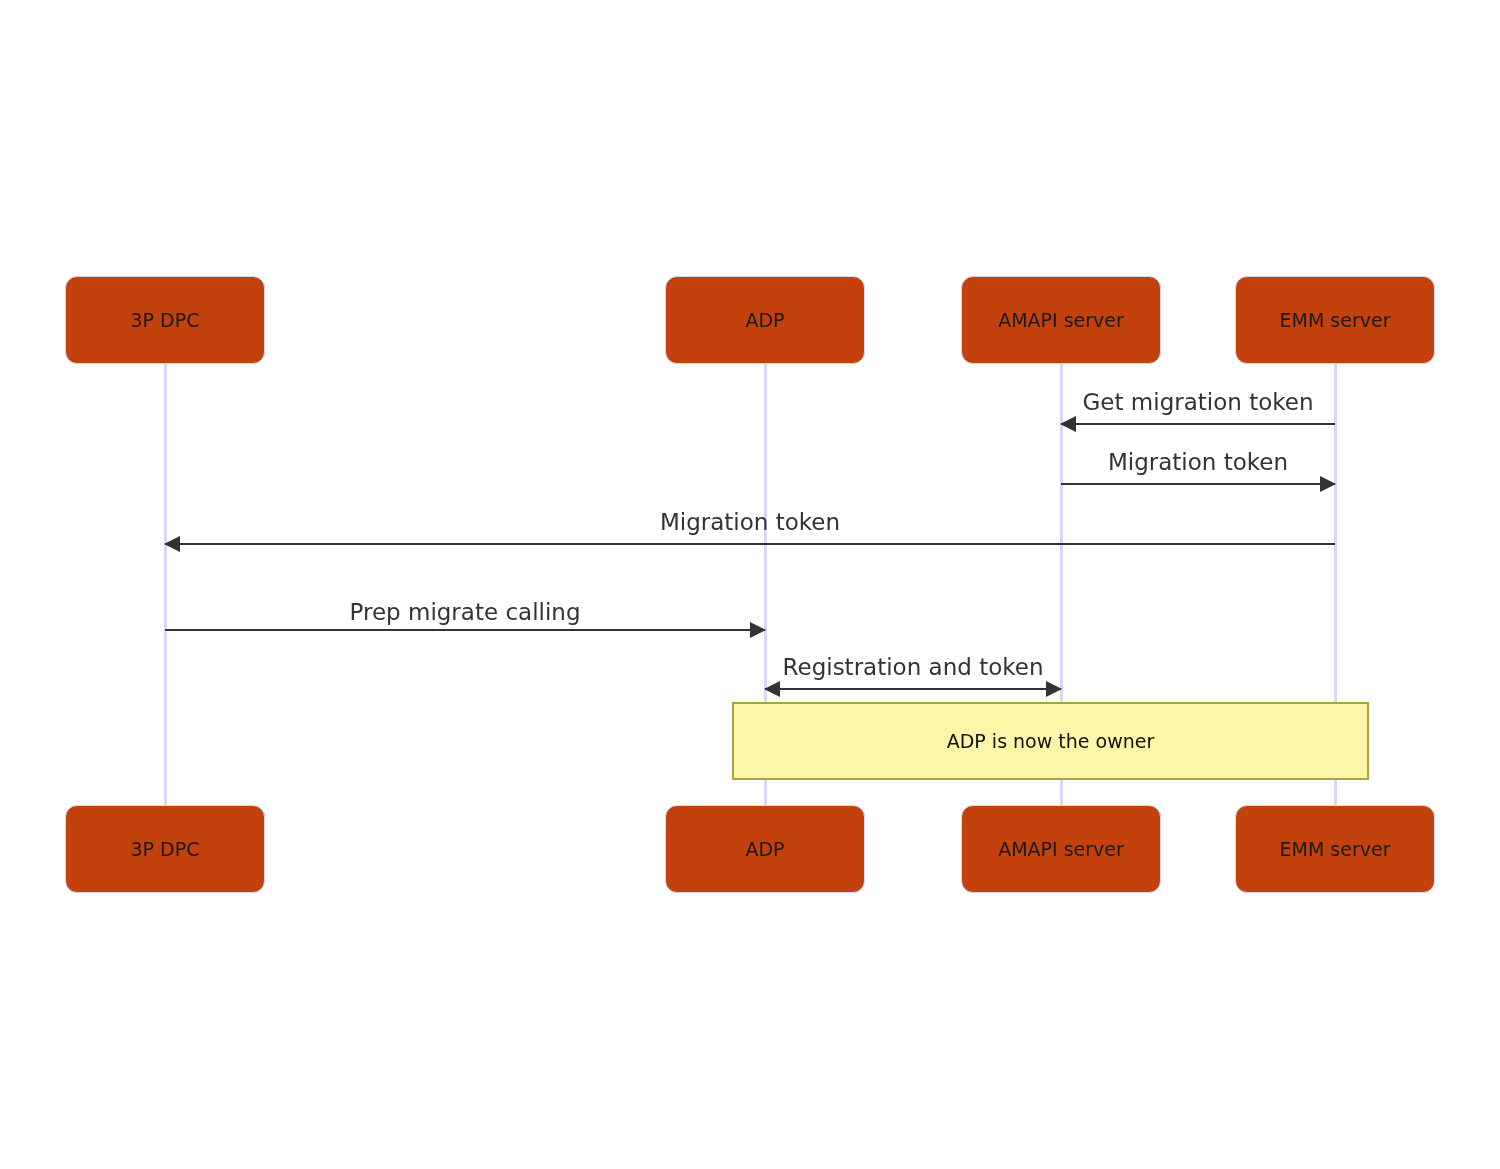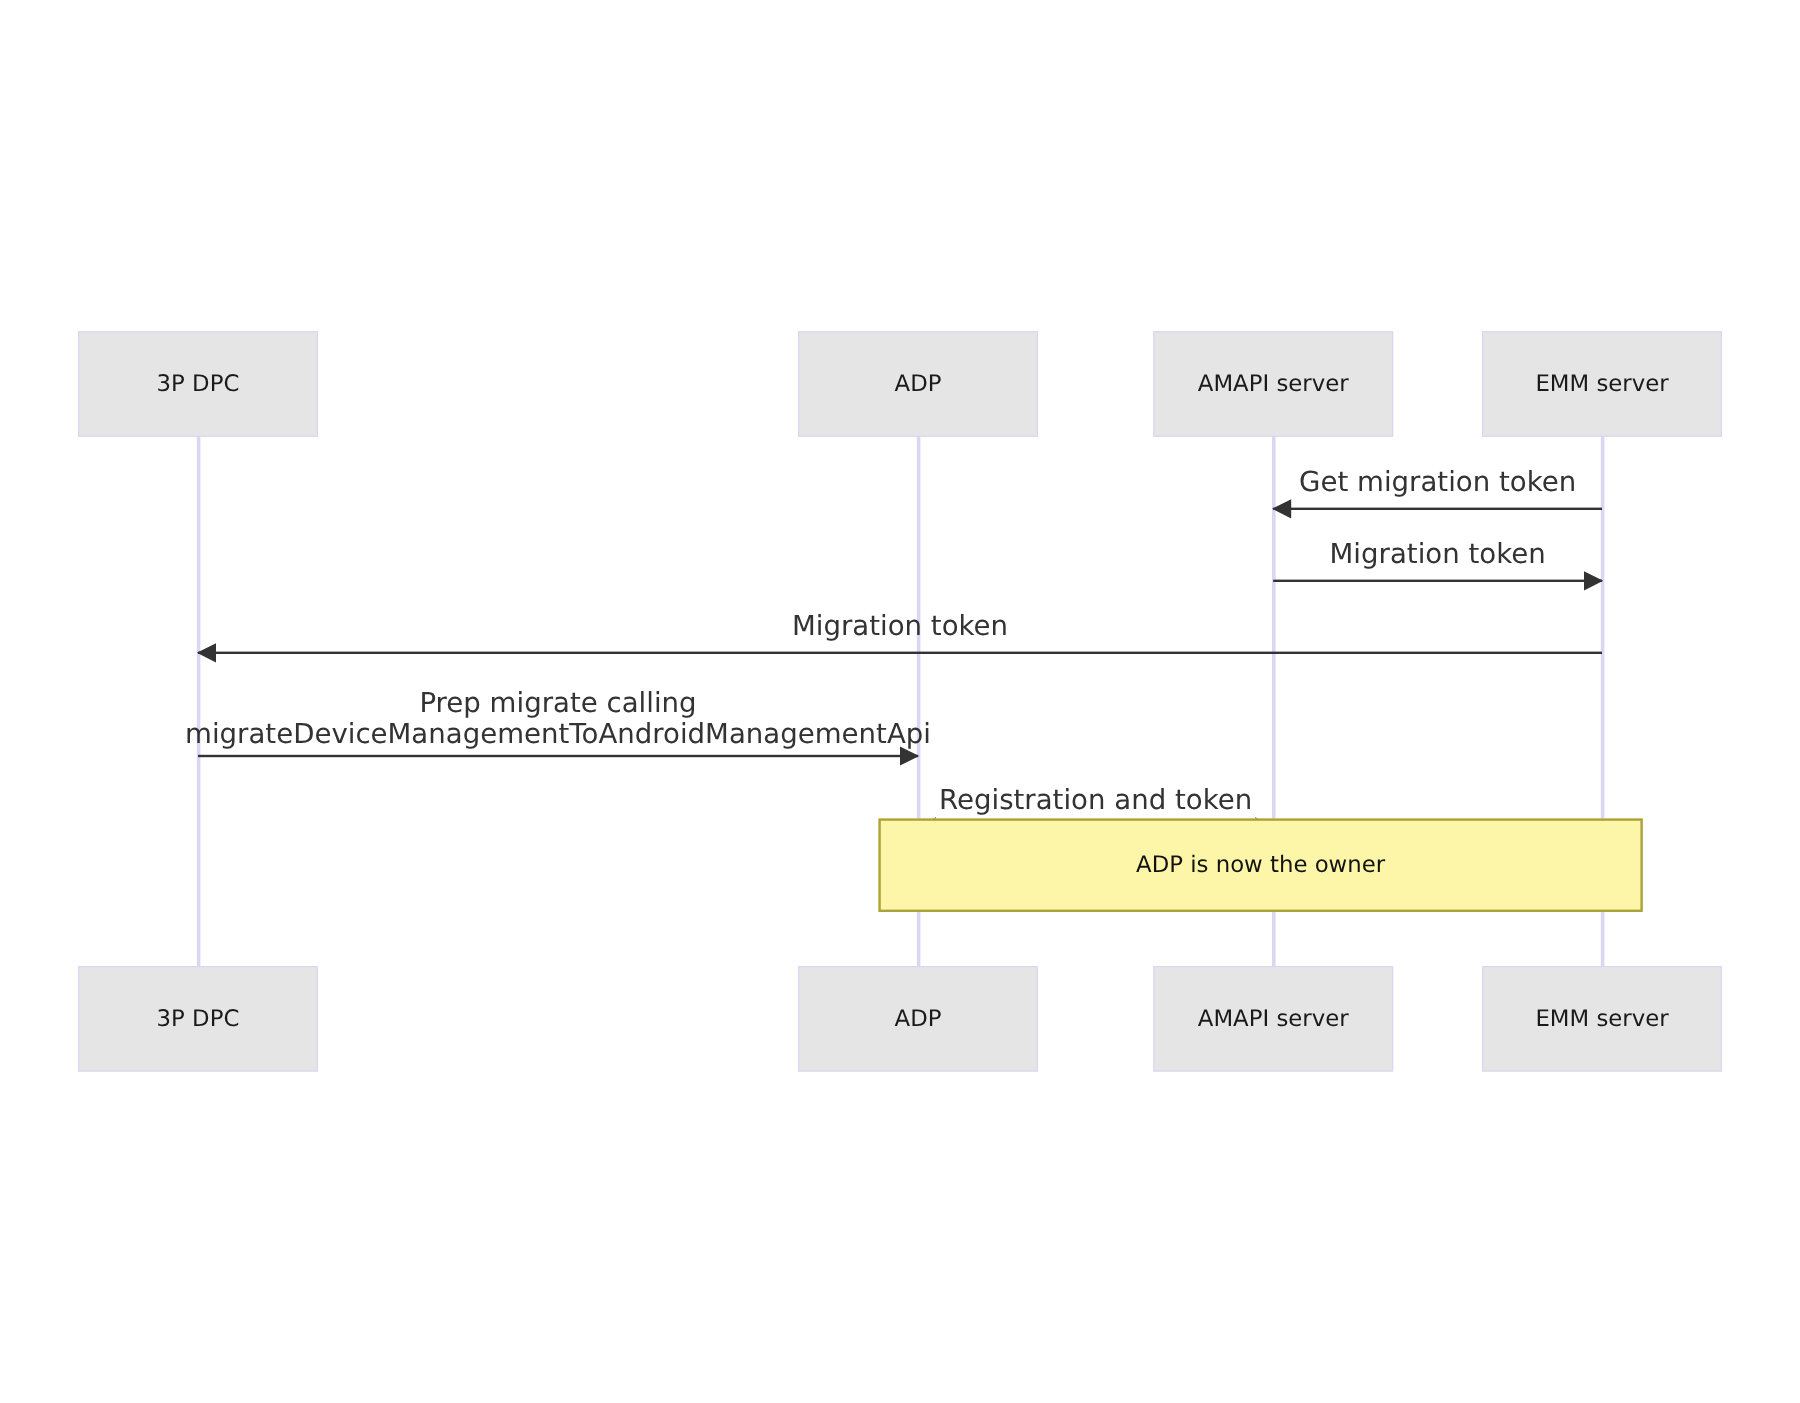--- a/index.html
+++ b/index.html
@@ -17,23 +17,23 @@
     height: 1169px;
     background: #ffffff;
     overflow: hidden;
   }
   
   .participant {
     position: absolute;
     width: 200px;
     height: 88px;
     box-sizing: border-box;
-    background: #e5e5e5;
+    background: #c2410c;
     border: 1px solid #ddd6f3;
-    border-radius: 0;
+    border-radius: 12px;
     display: flex;
     align-items: center;
     justify-content: center;
     color: #1a1a1a;
     font-size: 19px;
     line-height: 1.2;
     text-align: center;
     user-select: none;
   }
   
@@ -146,32 +146,31 @@
     <div class="msg-line"></div>
     <div class="arrowhead left"></div>
     <div class="msg-label">Migration token</div>
   </div>
 
   <div class="msg" style="left:165px; width:600px; top:629px;">
     <div class="msg-line"></div>
     <div class="arrowhead right"></div>
     <div class="msg-label two-line">
       <div>Prep migrate calling</div>
-      <div>migrateDeviceManagementToAndroidManagementApi</div>
     </div>
   </div>
 
   <div class="msg" style="left:765px; width:296px; top:688px;">
     <div class="msg-line"></div>
     <div class="arrowhead left"></div>
     <div class="arrowhead right"></div>
     <div class="msg-label">Registration and token</div>
   </div>
 
-  <div class="note" style="left:732px; top:682px; width:637px; height:78px;">
+  <div class="note" style="left:732px; top:702px; width:637px; height:78px;">
     <div>ADP is now the owner</div>
   </div>
 
   <div class="participant" style="left:65px; top:805px;">
     <span>3P DPC</span>
   </div>
 
   <div class="participant" style="left:665px; top:805px;">
     <span>ADP</span>
   </div>

